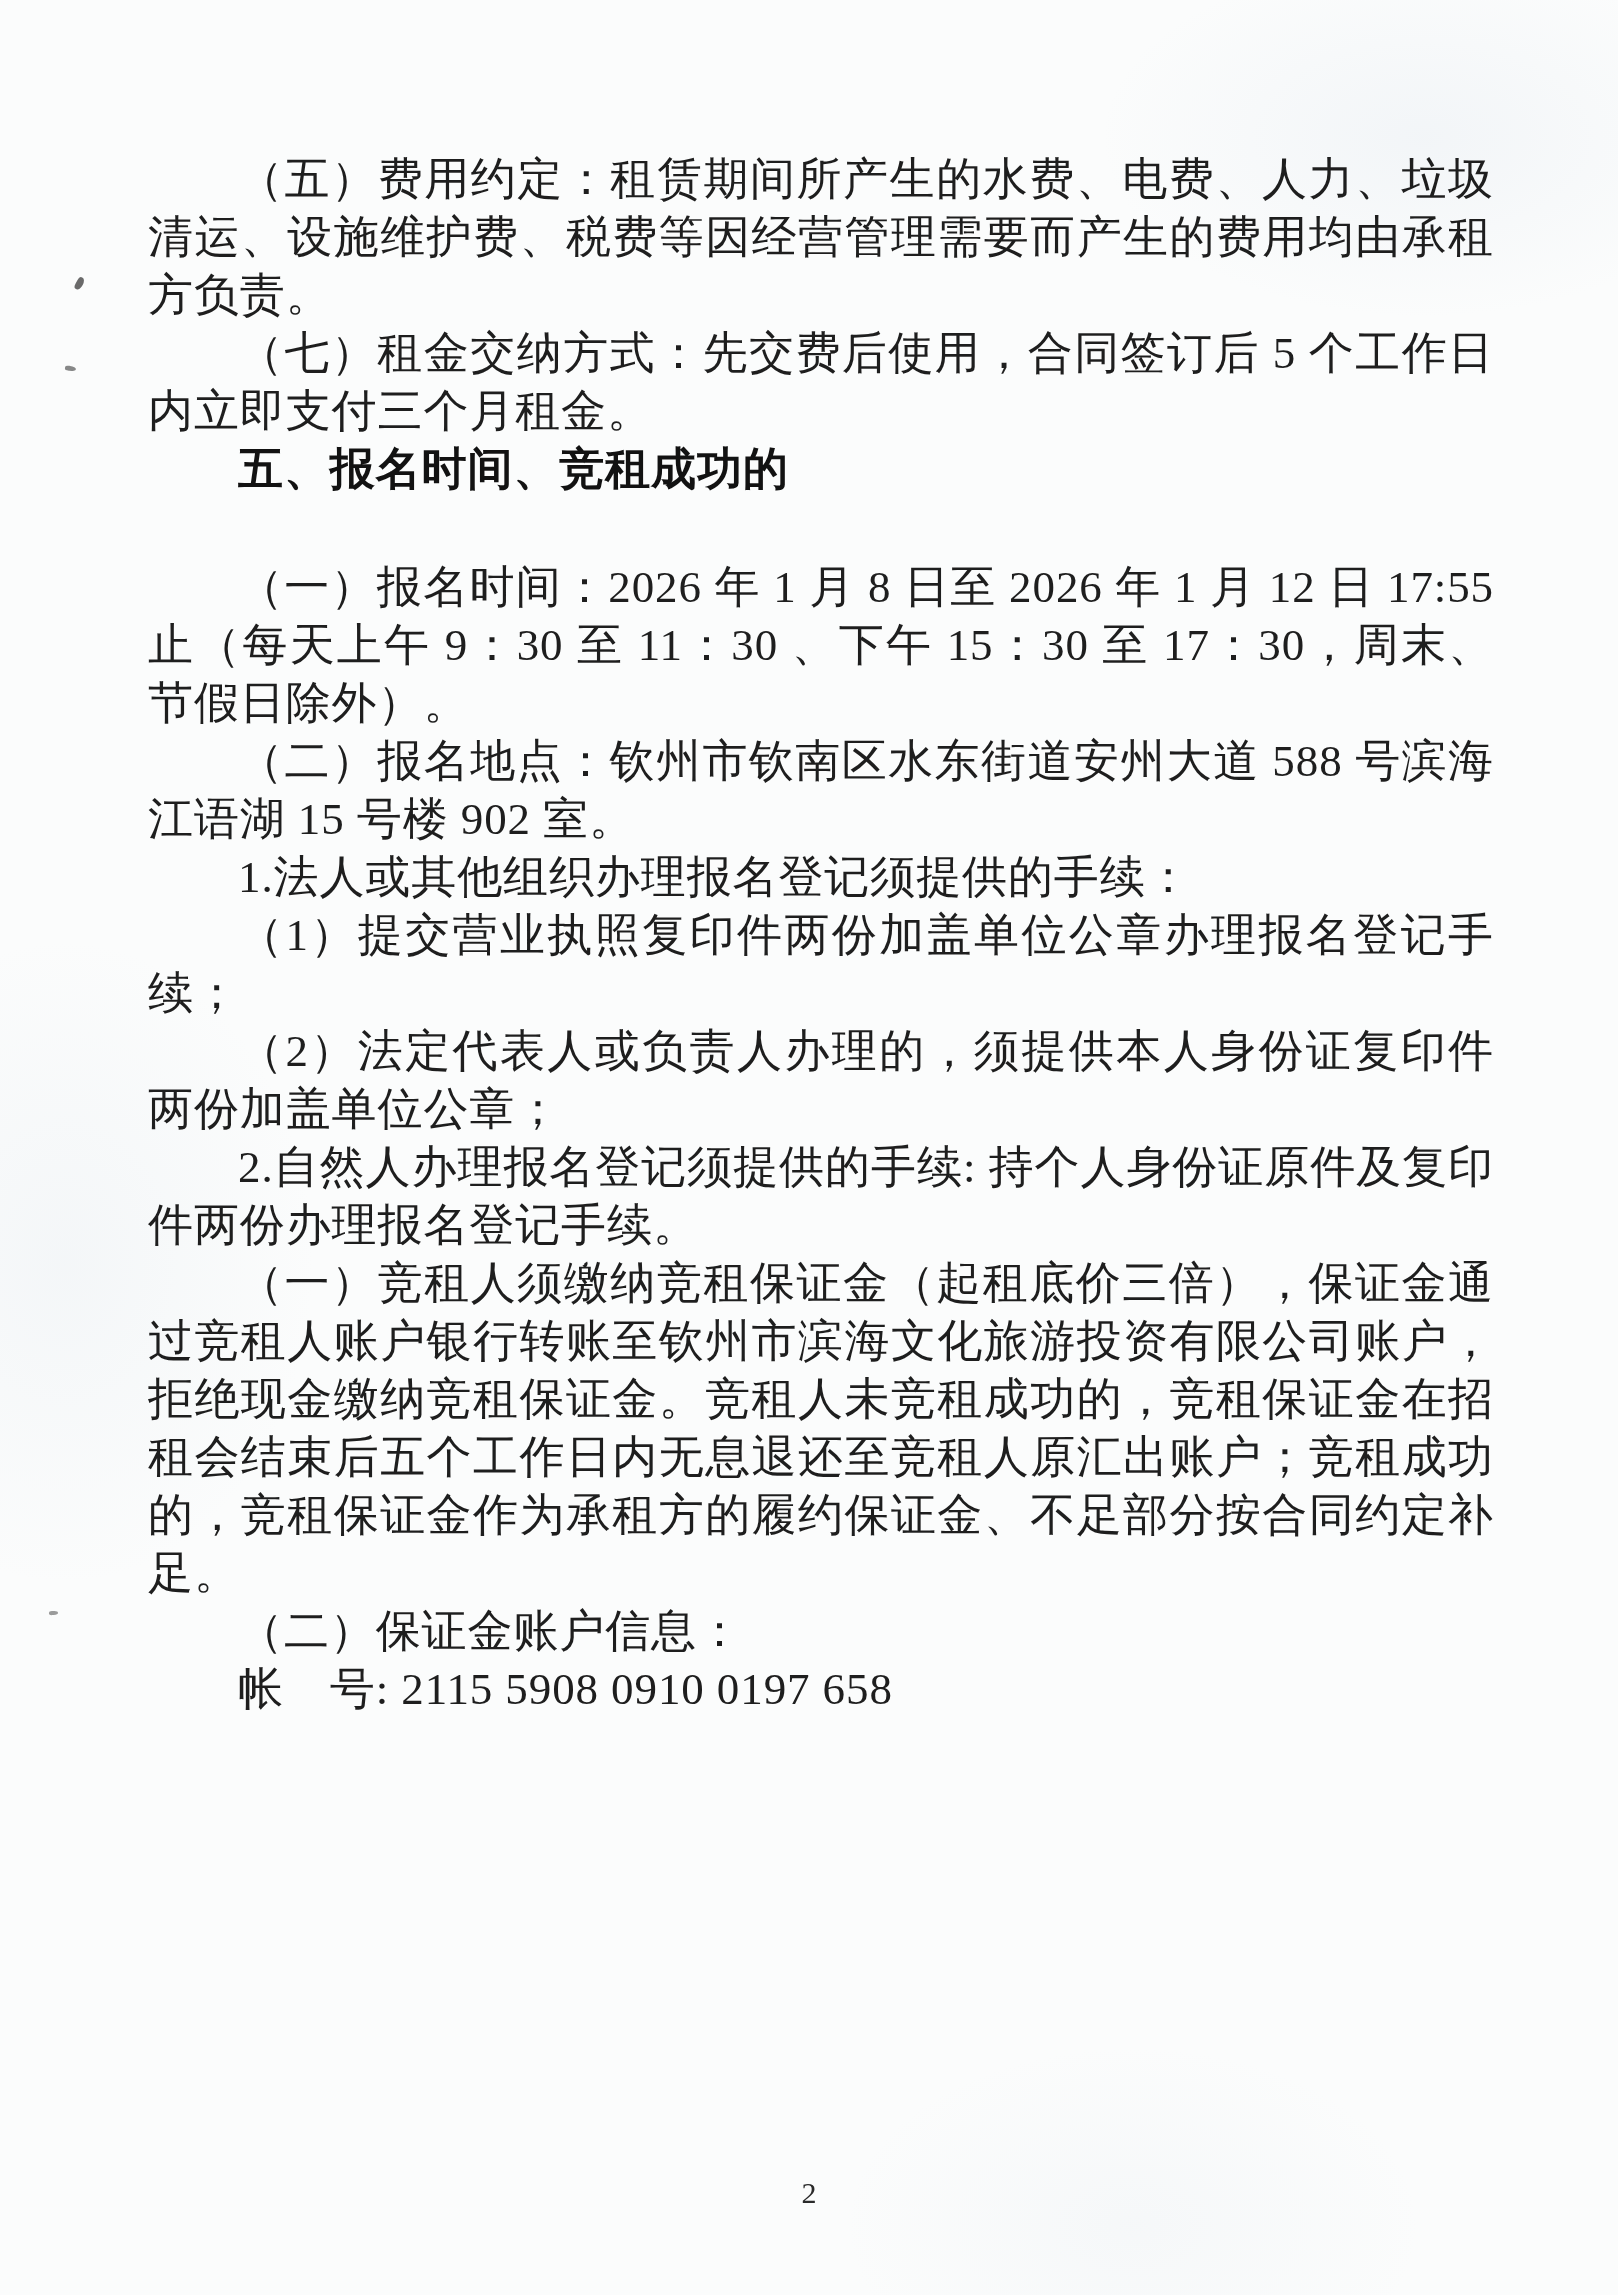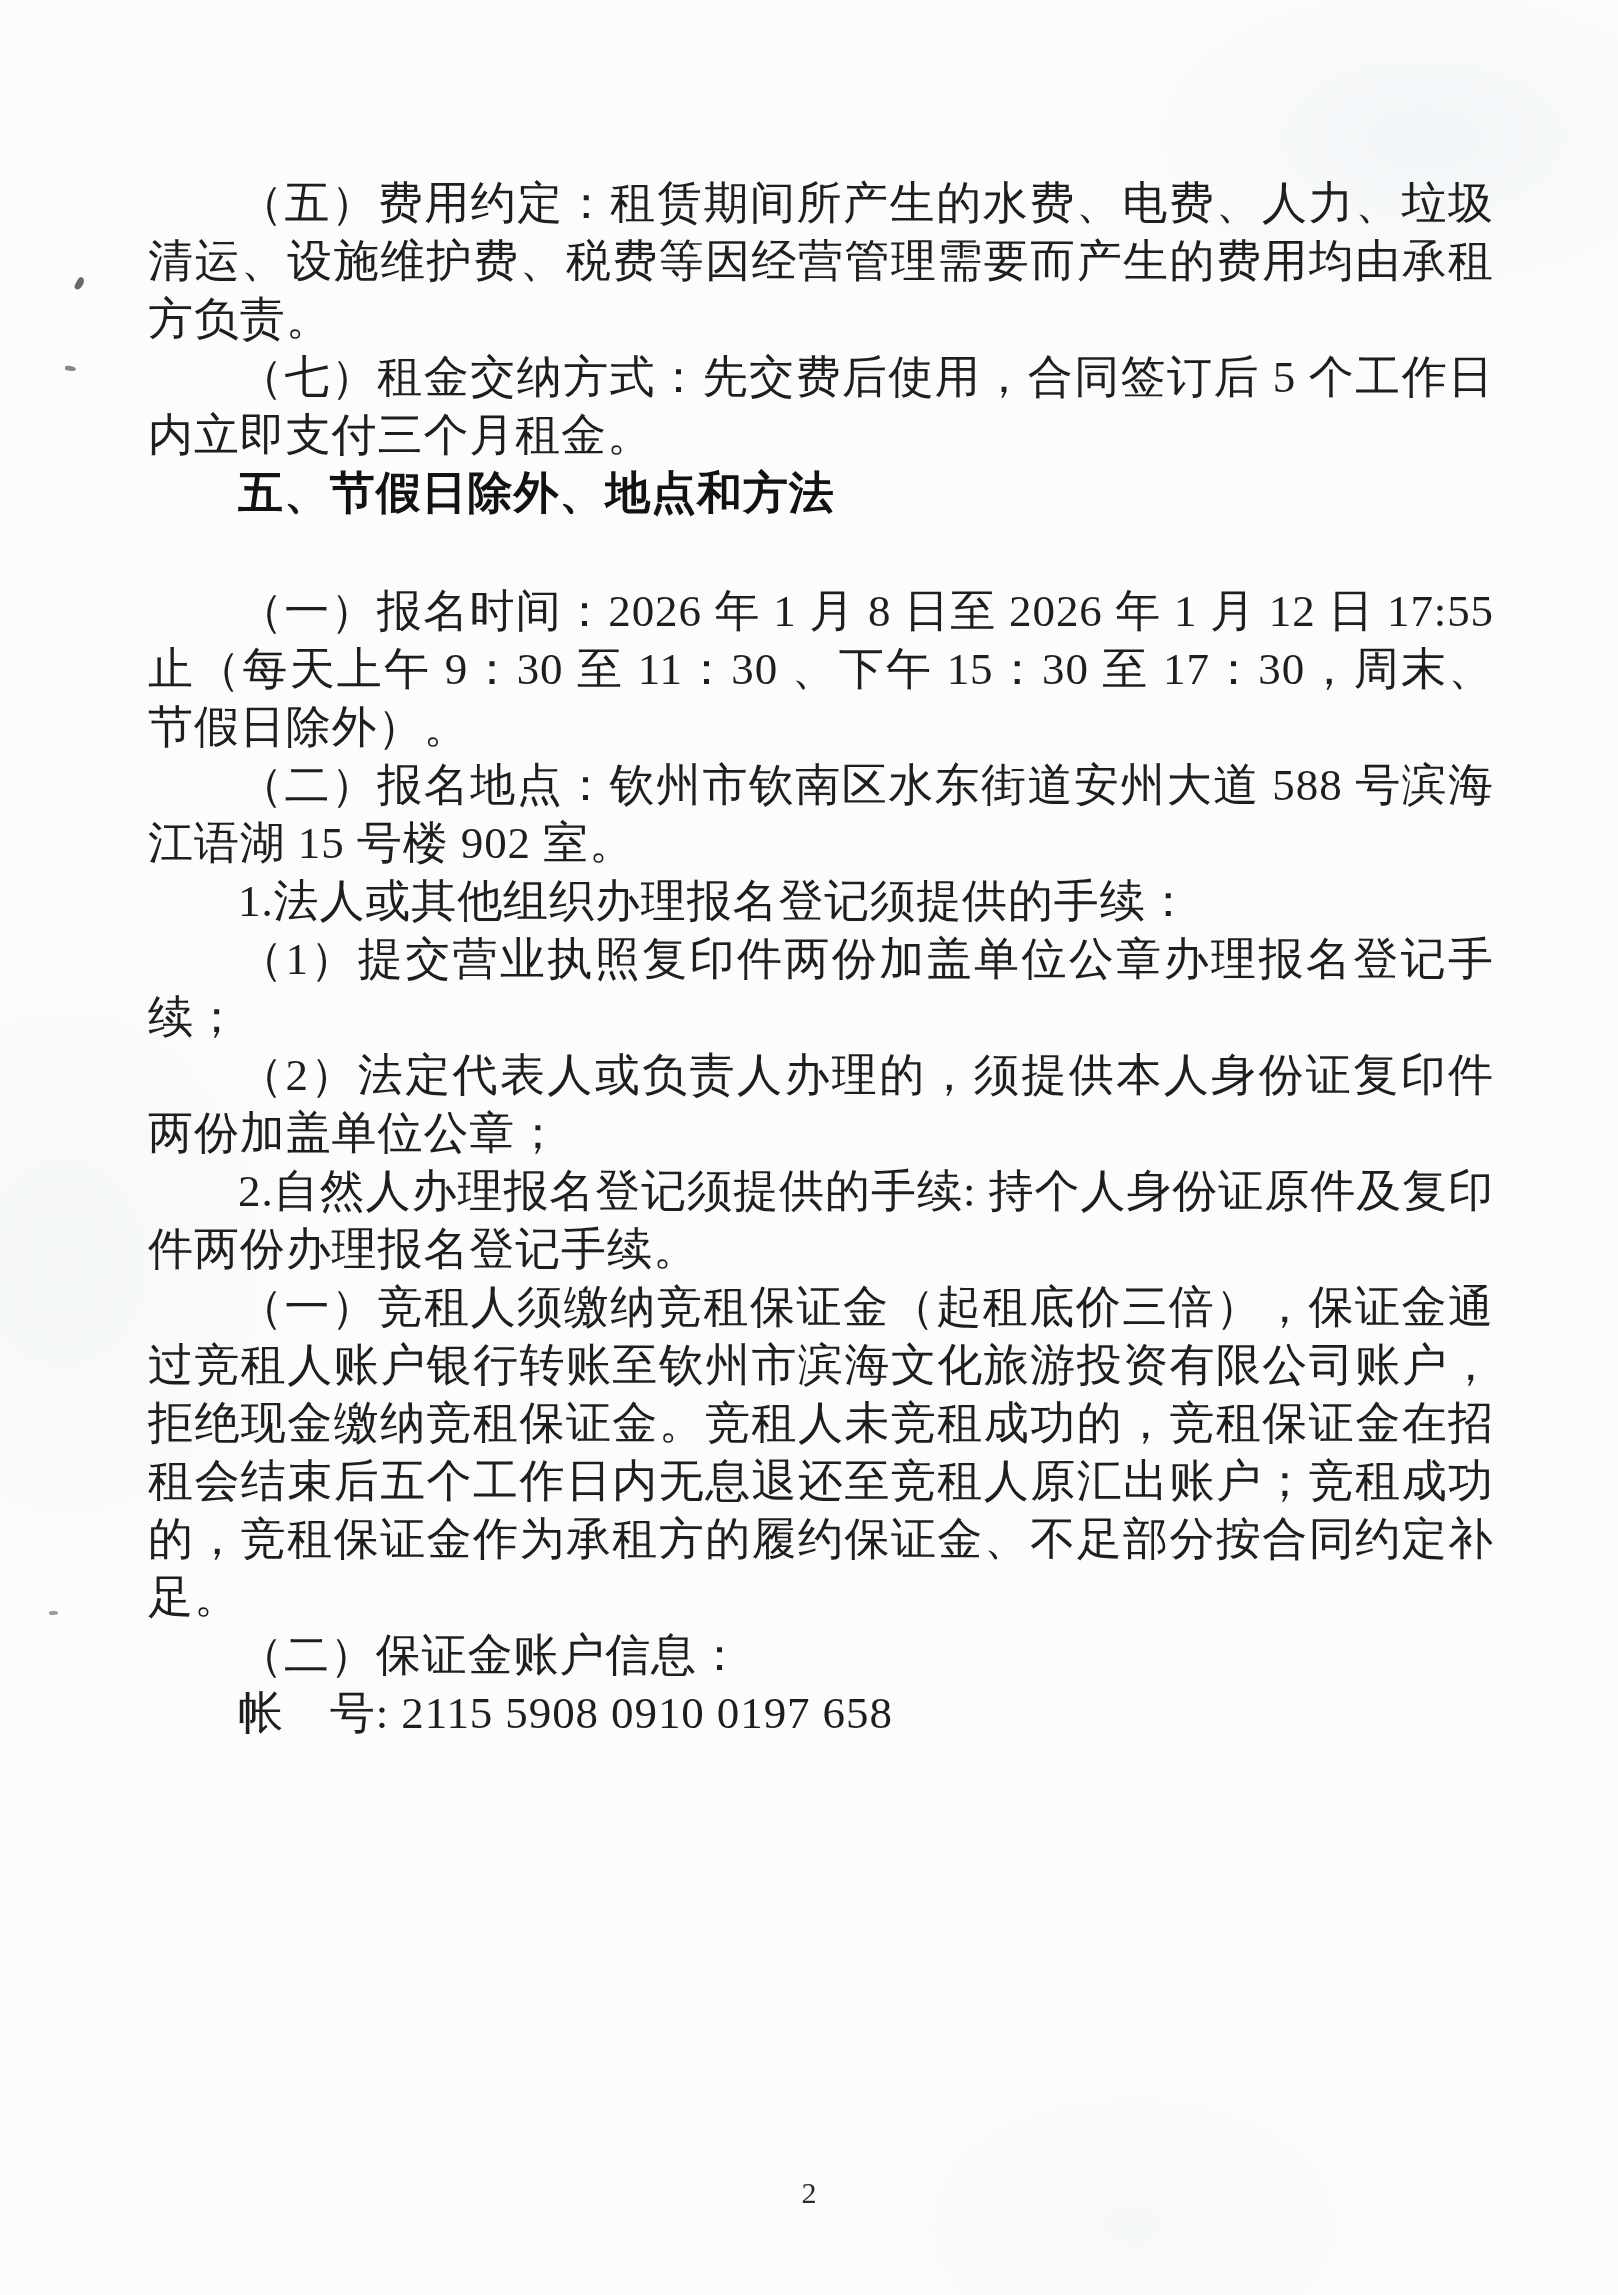--- a/index.html
+++ b/index.html
@@ -22,21 +22,20 @@
   }
   .content {
     position: absolute;
     top: 150px;
     left: 148px;
     width: 1346px;
     font-size: 45px;
     line-height: 58px;
     text-align: justify;
     letter-spacing: 0.02em;
-    margin-top: 24px;
   }
   .para {
     margin: 0;
     text-indent: 2em;
   }
   .para.heading {
     font-weight: bold;
     color: #121212;
   }
   
@@ -69,21 +68,21 @@
 <body>
 
 <div class="page">
   <span class="artifact a1"></span>
   <span class="artifact a2"></span>
   <span class="artifact a3"></span>
 
   <div class="content">
       <p class="para">（五）费用约定：租赁期间所产生的水费、电费、人力、垃圾清运、设施维护费、税费等因经营管理需要而产生的费用均由承租方负责。</p>
       <p class="para">（七）租金交纳方式：先交费后使用，合同签订后 5 个工作日内立即支付三个月租金。</p>
-      <p class="para heading">五、节假日除外、地点和方法</p>
+      <p class="para heading">五、报名时间、竞租成功的</p>
       <p class="para">（一）报名时间：2026 年 1 月 8 日至 2026 年 1 月 12 日 17:55 止（每天上午 9：30 至 11：30 、下午 15：30 至 17：30，周末、节假日除外）。</p>
       <p class="para">（二）报名地点：钦州市钦南区水东街道安州大道 588 号滨海江语湖 15 号楼 902 室。</p>
       <p class="para">1.法人或其他组织办理报名登记须提供的手续：</p>
       <p class="para">（1）提交营业执照复印件两份加盖单位公章办理报名登记手续；</p>
       <p class="para">（2）法定代表人或负责人办理的，须提供本人身份证复印件两份加盖单位公章；</p>
       <p class="para">2.自然人办理报名登记须提供的手续: 持个人身份证原件及复印件两份办理报名登记手续。</p>
       <p class="para">（一）竞租人须缴纳竞租保证金（起租底价三倍），保证金通过竞租人账户银行转账至钦州市滨海文化旅游投资有限公司账户，拒绝现金缴纳竞租保证金。竞租人未竞租成功的，竞租保证金在招租会结束后五个工作日内无息退还至竞租人原汇出账户；竞租成功的，竞租保证金作为承租方的履约保证金、不足部分按合同约定补足。</p>
       <p class="para">（二）保证金账户信息：</p>
       <p class="para">帐　号: 2115 5908 0910 0197 658</p>
     </div>

